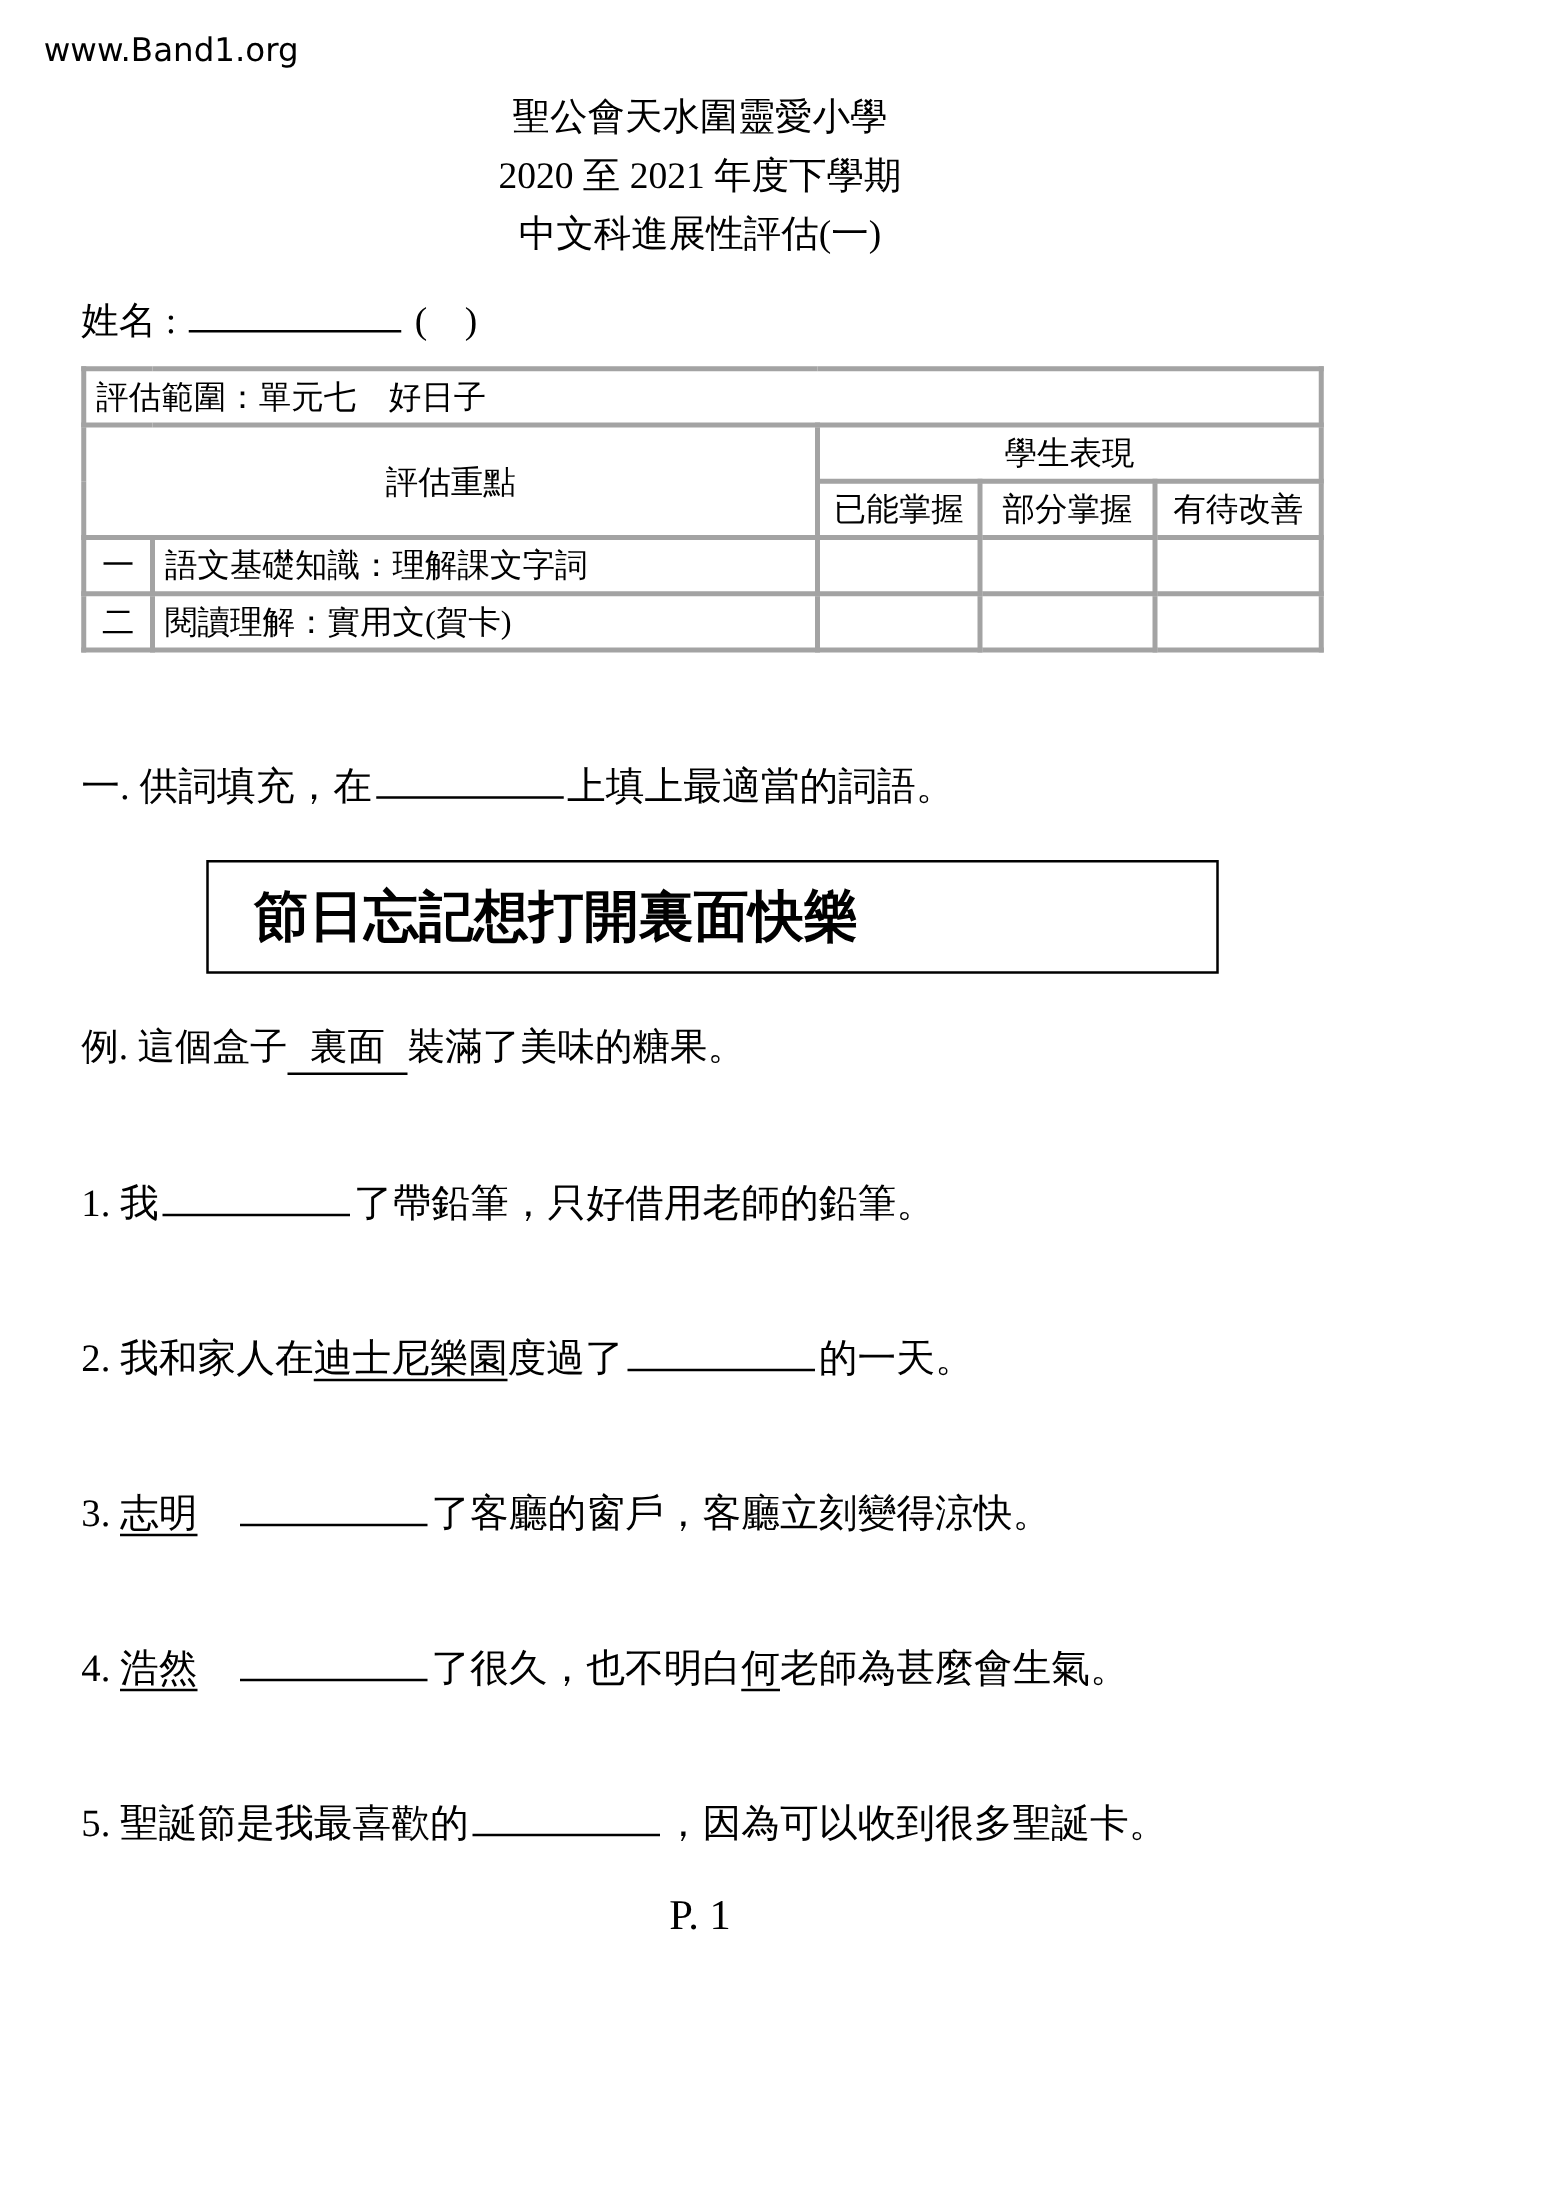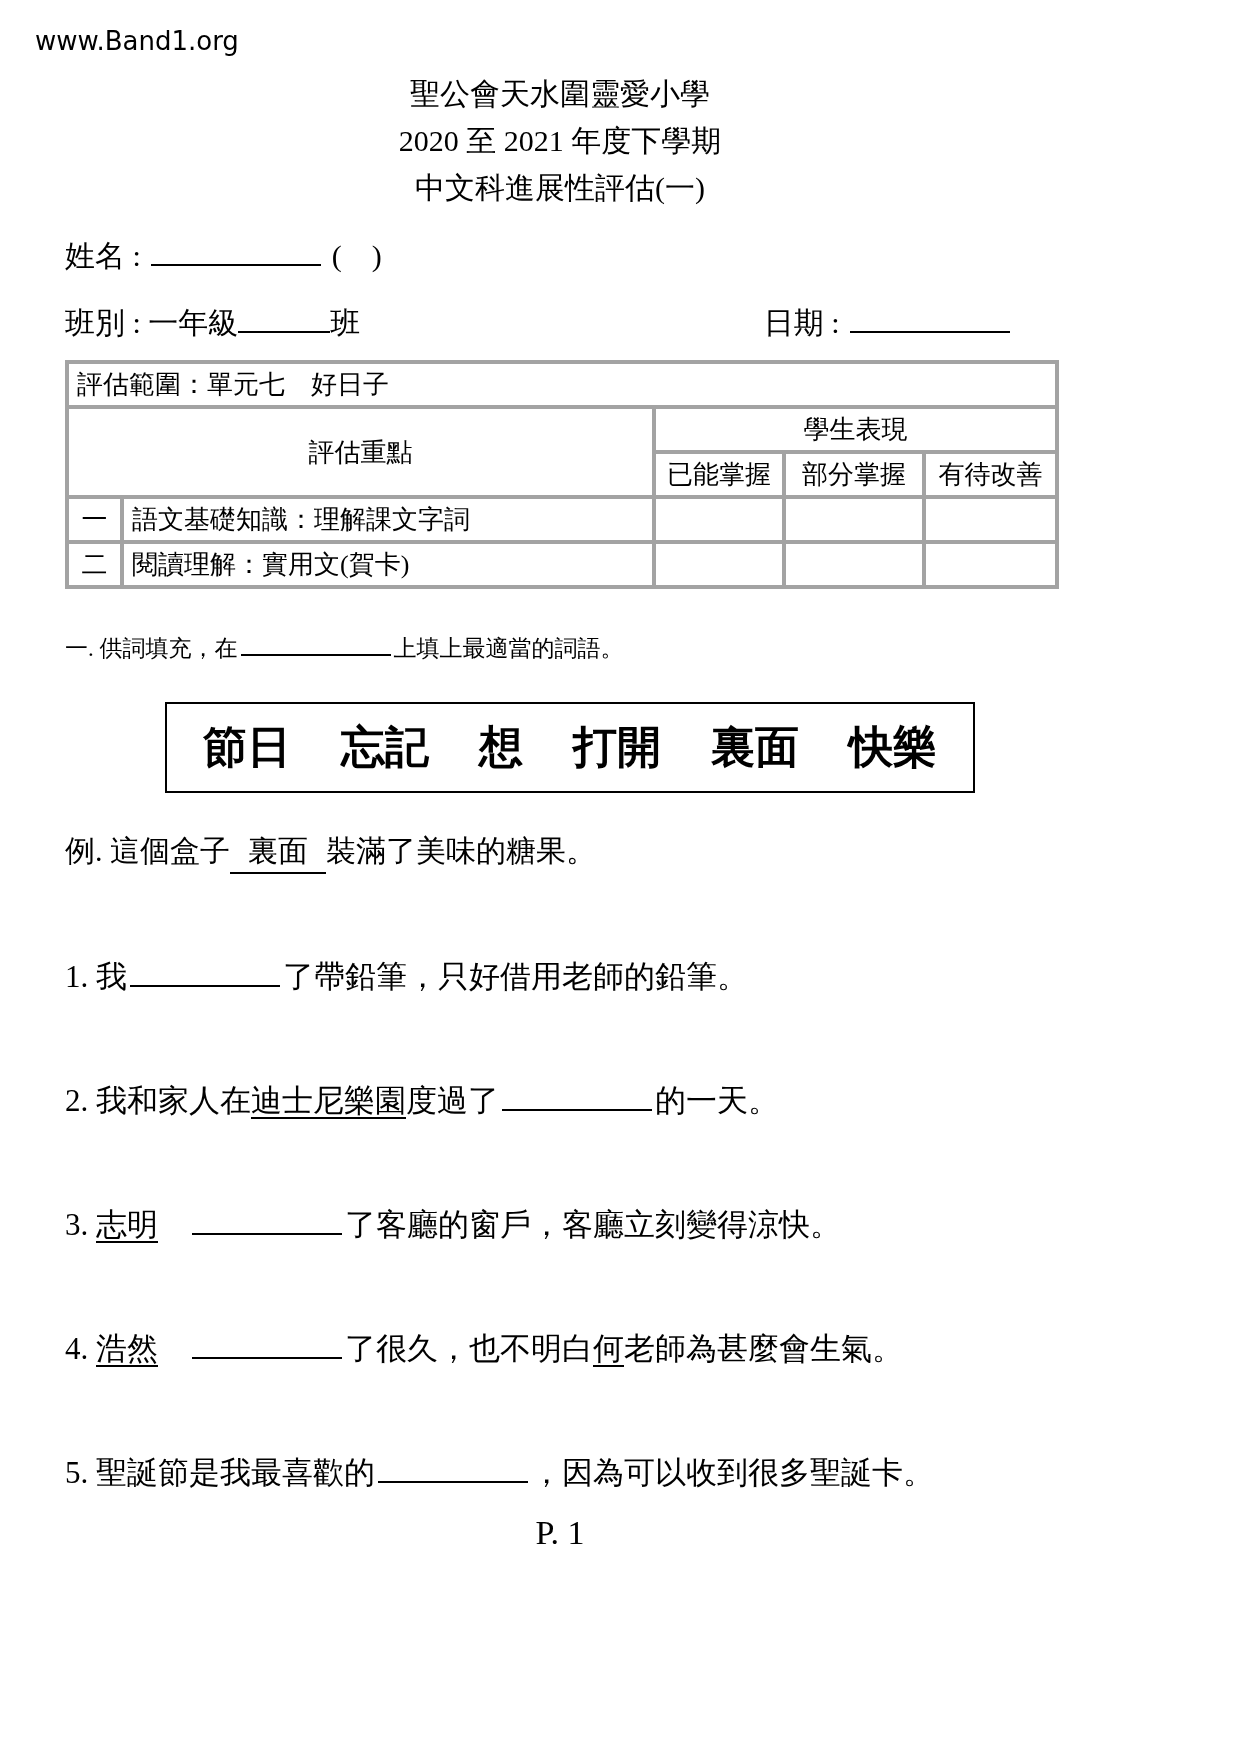--- a/index.html
+++ b/index.html
@@ -46,31 +46,31 @@
   table.assess td {
     border:4px solid #a3a3a3;
     padding:3px 8px;
     text-align:center;
     vertical-align:middle;
     height:42px;
   }
   table.assess td.scope-cell { text-align:left; height:40px; }
   table.assess td.row-text { text-align:left; }
 
-  .instruction { margin-top:44px; font-size:23px; }
+  .instruction { margin-top:86px; font-size:31px; }
   .word-bank {
     margin-top:38px;
     margin-left:100px;
     width:810px;
     border:2px solid #000;
     padding:14px 36px;
     font-size:44px;
     font-weight:bold;
     display:flex;
-    justify-content:space-between;
+    justify-content:flex-start;
     align-items:center;
   }
   .example-line { margin-top:38px; font-size:30px; }
   .question { margin-top:82px; font-size:31px; }
 
   .seg-n { }
   .seg-u { text-decoration:underline; text-decoration-thickness:2px; text-underline-offset:6px; }
   .seg-b {
     display:inline-block;
     width:150px;
@@ -108,29 +108,20 @@
       <div>2020 至 2021 年度下學期</div>
       <div>中文科進展性評估(一)</div>
     </div>
 
     <div class="name-row">
       <span>姓名 :</span>
       <span class="blank name-blank"></span>
       <span>(　)</span>
     </div>
 
-    <div class="class-row">
-      <span>
-        <span>班別 : 一年級</span><span class="blank class-blank"></span><span>班</span>
-      </span>
-      <span>
-        <span>日期 :</span>
-        <span class="blank date-blank"></span>
-      </span>
-    </div>
 
     <table class="assess">
       <colgroup>
         <col style="width:55px">
         <col style="width:532px">
         <col style="width:130px">
         <col style="width:140px">
         <col style="width:133px">
       </colgroup>
       <tbody>

